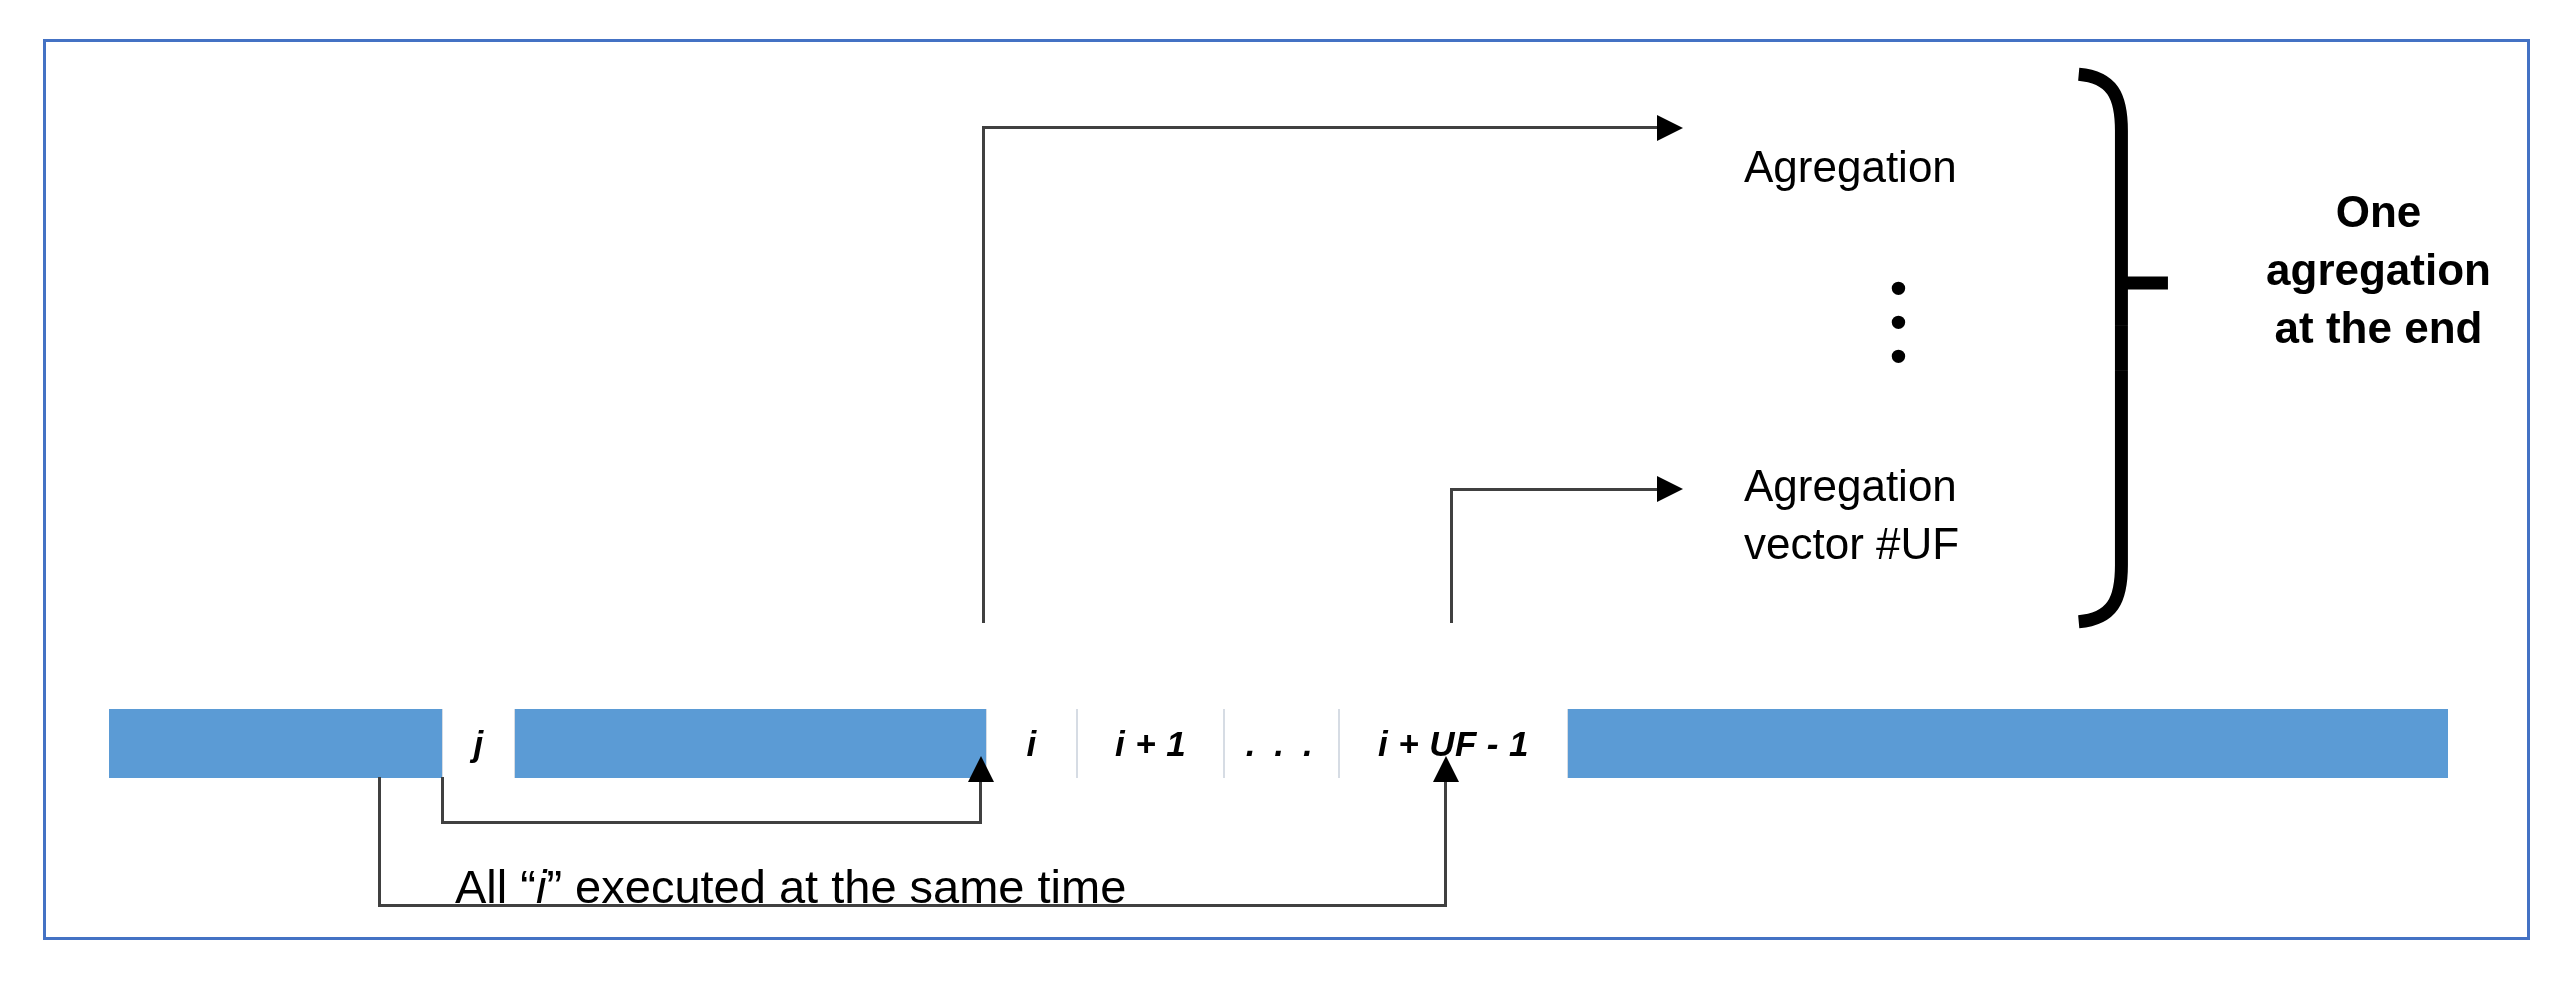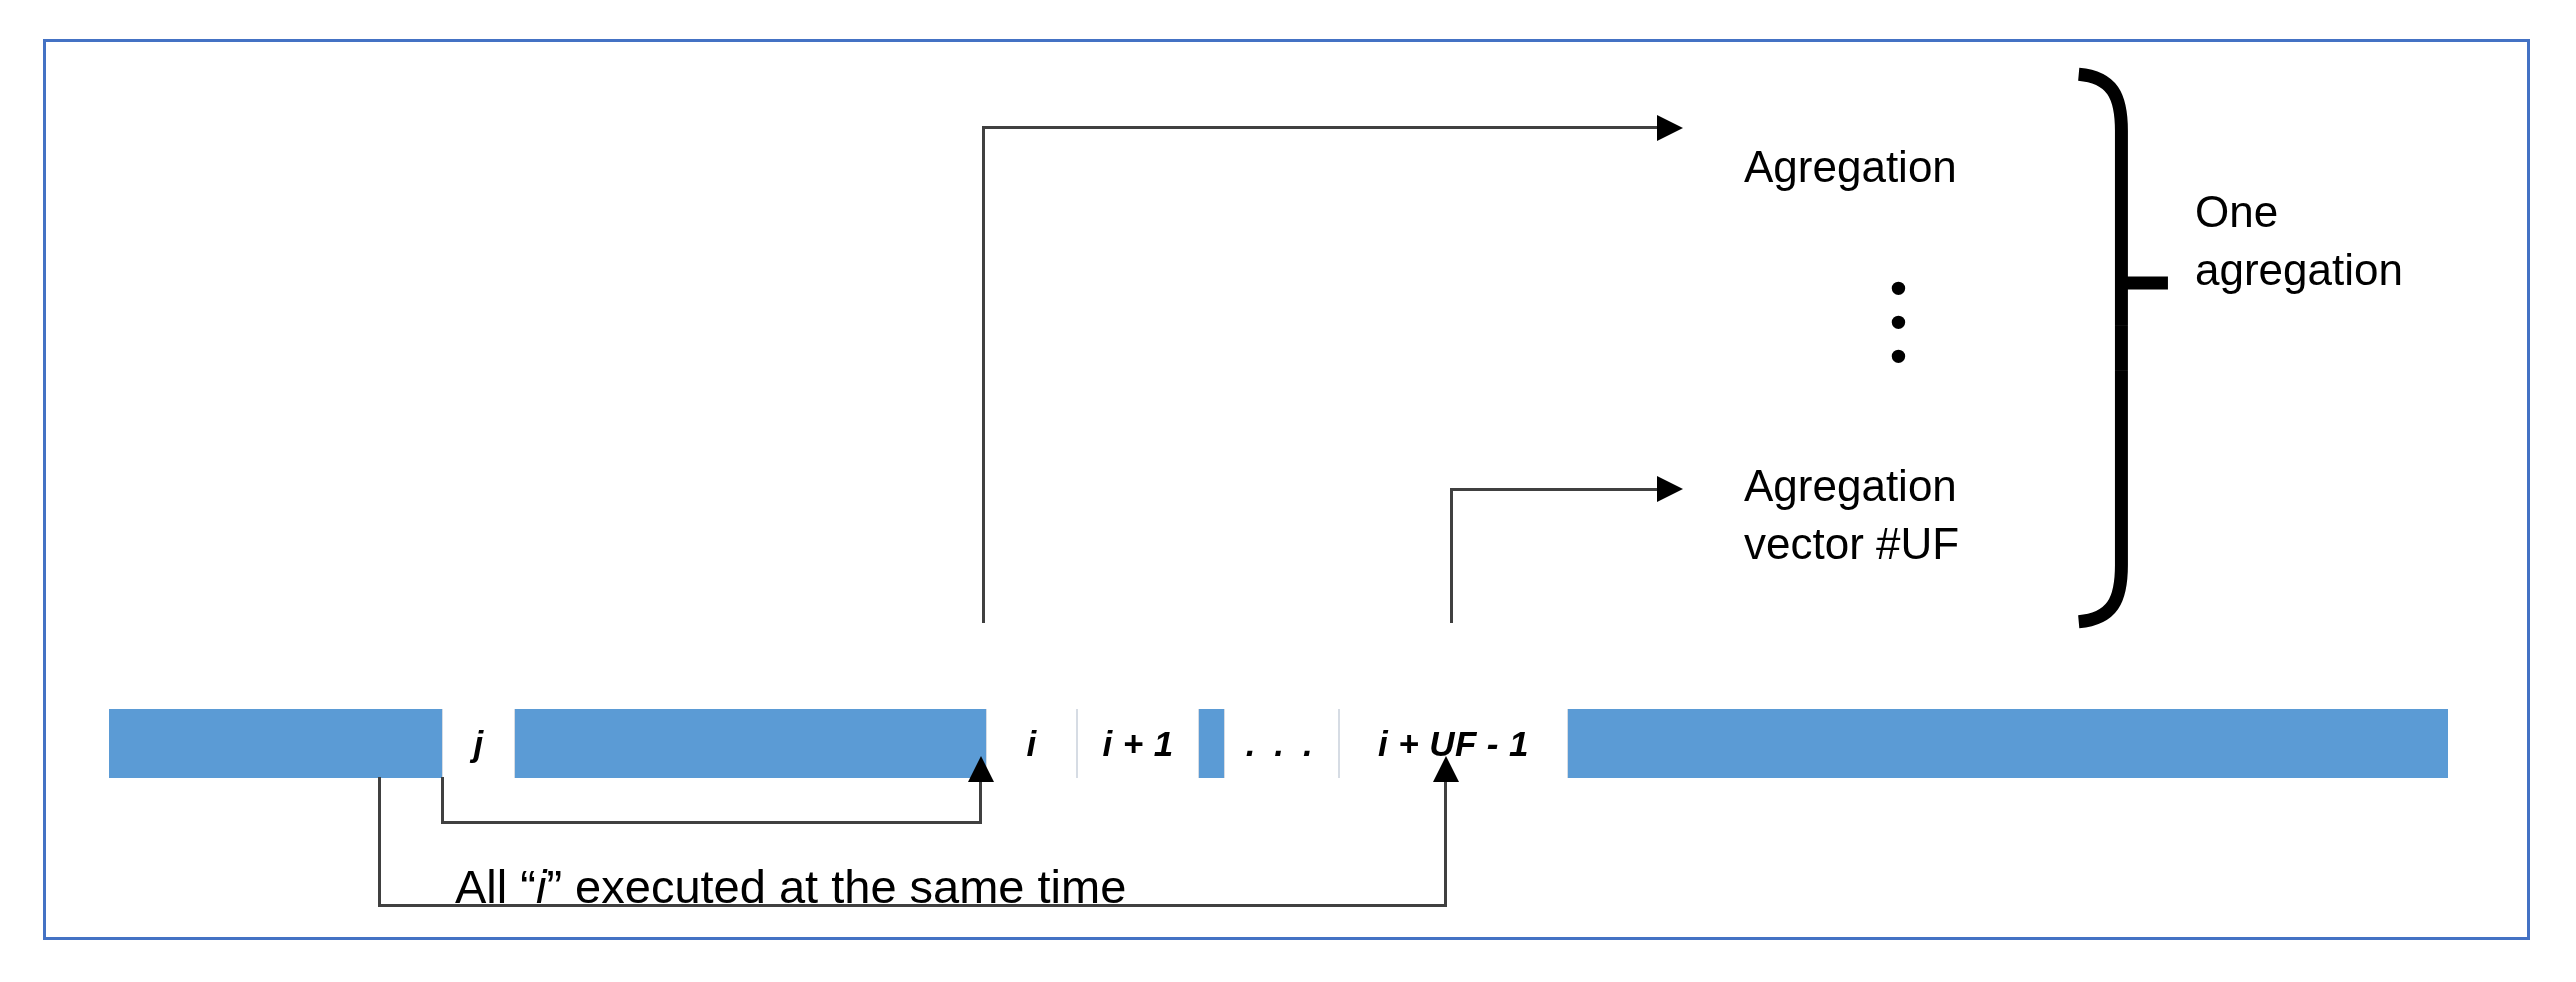--- a/index.html
+++ b/index.html
@@ -50,21 +50,21 @@
     justify-content: center;
     font-style: italic;
     font-weight: bold;
     font-size: 35px;
     color: #000000;
     letter-spacing: 0.4px;
     white-space: nowrap;
   }
   #cell-j   { left: 396px;  width: 73px; }
   #cell-i   { left: 940px; width: 91px; }
-  #cell-i1  { left: 1031px; width: 122px; }
+  #cell-i1  { left: 1031px; width: 147px; }
   #cell-dots{ left: 1178px; width: 115px; letter-spacing: 4.6px; }
   #cell-iuf { left: 1293px; width: 229px; }
 
   
   .vline {
     position: absolute;
     width: 3.1px;
     background: #404040;
   }
   .hline {
@@ -113,21 +113,22 @@
   #vdots span { display: block; }
 
   #one-agg {
     position: absolute;
     left: 2149px;
     top: 141px;
     width: 367px;
     font-size: 44px;
     line-height: 58px;
     color: #000000;
-    text-align: left;
+    text-align: center;
+    font-weight: bold;
   }
 
   #caption {
     position: absolute;
     left: 398px;
     top: 817px;
     font-size: 47px;
     line-height: 55px;
     color: #000000;
     white-space: nowrap;
@@ -210,17 +211,18 @@
                M 74 400
                L 74 654
                C 74 700, 62 724, 18 728" fill="none" stroke="#000000" stroke-width="17" stroke-linecap="butt"></path>
       <path d="M 74 340 L 74 400" fill="none" stroke="#000000" stroke-width="17"></path>
       <path d="M 74 285 L 135 285" fill="none" stroke="#000000" stroke-width="17"></path>
     </svg>
 
     <div id="one-agg">
       <div>One</div>
       <div>agregation</div>
+      <div>at the end</div>
     </div>
 
   </div>
 </div>
 
 
 </body></html>

